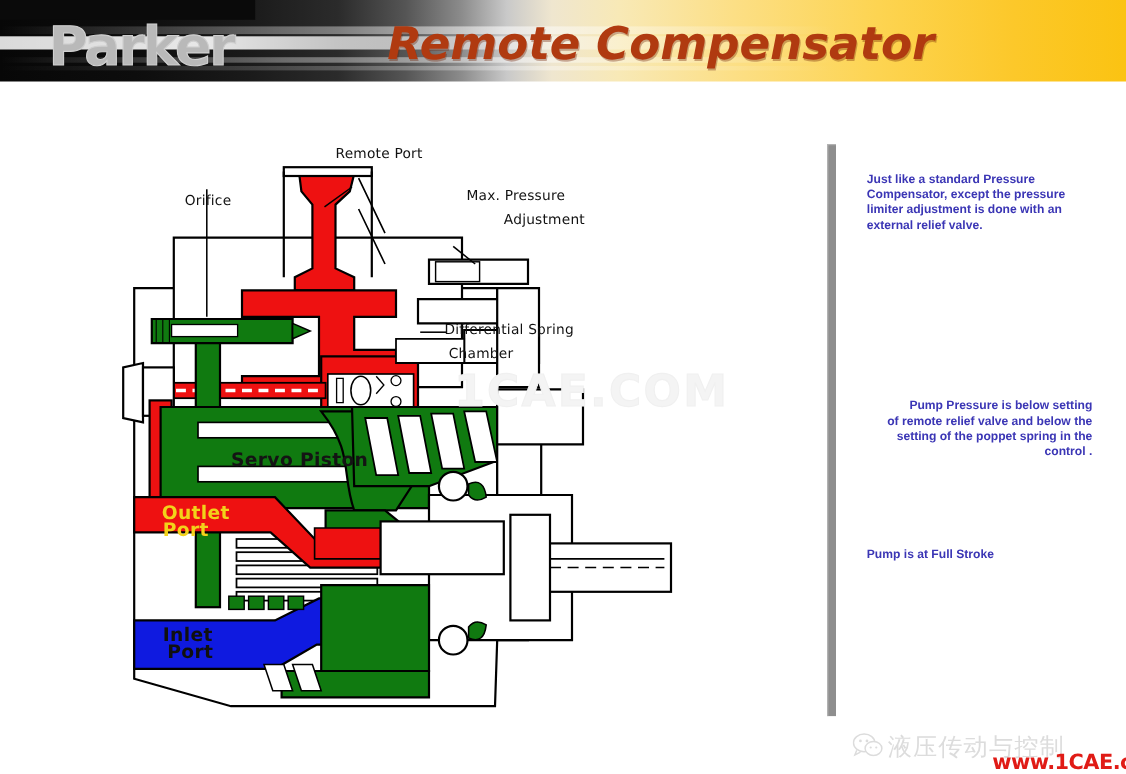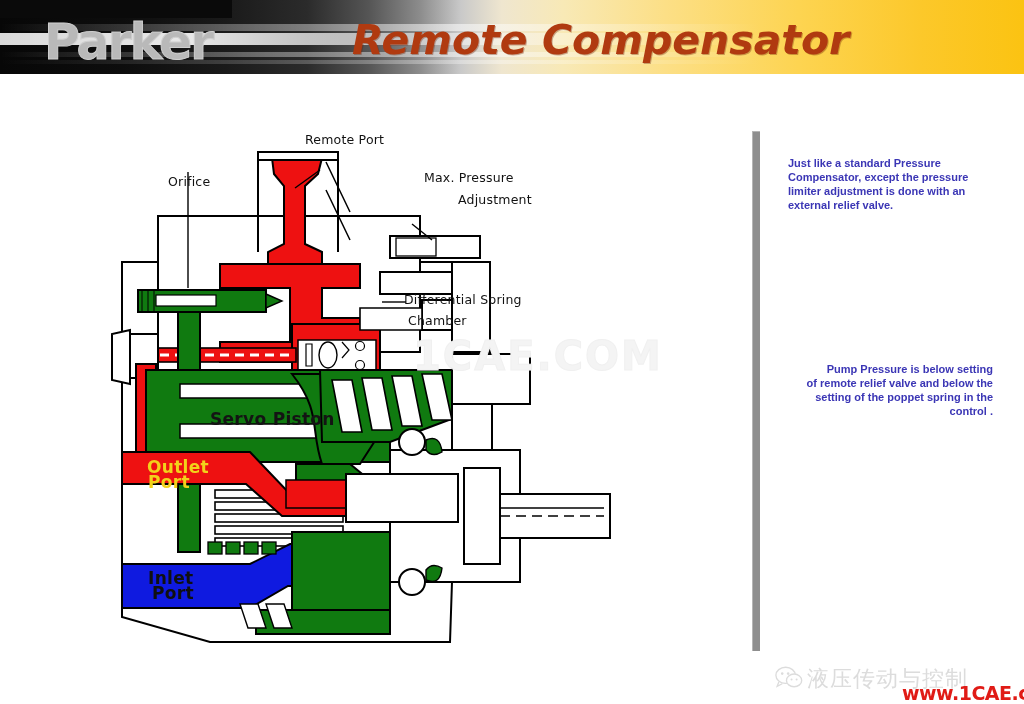--- a/index.html
+++ b/index.html
@@ -235,20 +235,21 @@
     <div class="inlabel" style="left:88px;top:360px;color:#f2d21a;">Port</div>
     <div class="inlabel" style="left:88px;top:456px;color:#101010;">Inlet</div>
     <div class="inlabel" style="left:92px;top:471px;color:#101010;">Port</div>
   </div>
 
   <div class="wm-center">1CAE.COM</div>
 
   <div class="right-panel">
     <p class="rp-para p1">Just like a standard Pressure Compensator, except the pressure limiter adjustment is done with an external relief valve.</p>
     <p class="rp-para p2">Pump Pressure is below  setting of remote relief valve and below  the setting of the poppet spring in the control .</p>
+    <p class="rp-para p3">Pump is at Full Stroke</p>
   </div>
 
   <div class="wm-bottom">
     <svg class="wm-wechat" viewBox="0 0 32 26">
       <ellipse cx="12" cy="11" rx="11.5" ry="9.5" fill="none" stroke="#dcdcdc" stroke-width="1.6"></ellipse>
       <circle cx="8" cy="9" r="1.5" fill="#dcdcdc"></circle>
       <circle cx="15" cy="9" r="1.5" fill="#dcdcdc"></circle>
       <path d="M4,19 l-2,5 l6,-3" fill="none" stroke="#dcdcdc" stroke-width="1.6"></path>
       <ellipse cx="22" cy="17" rx="9" ry="7.5" fill="#ffffff" stroke="#dcdcdc" stroke-width="1.6"></ellipse>
       <circle cx="19" cy="16" r="1.2" fill="#dcdcdc"></circle>

